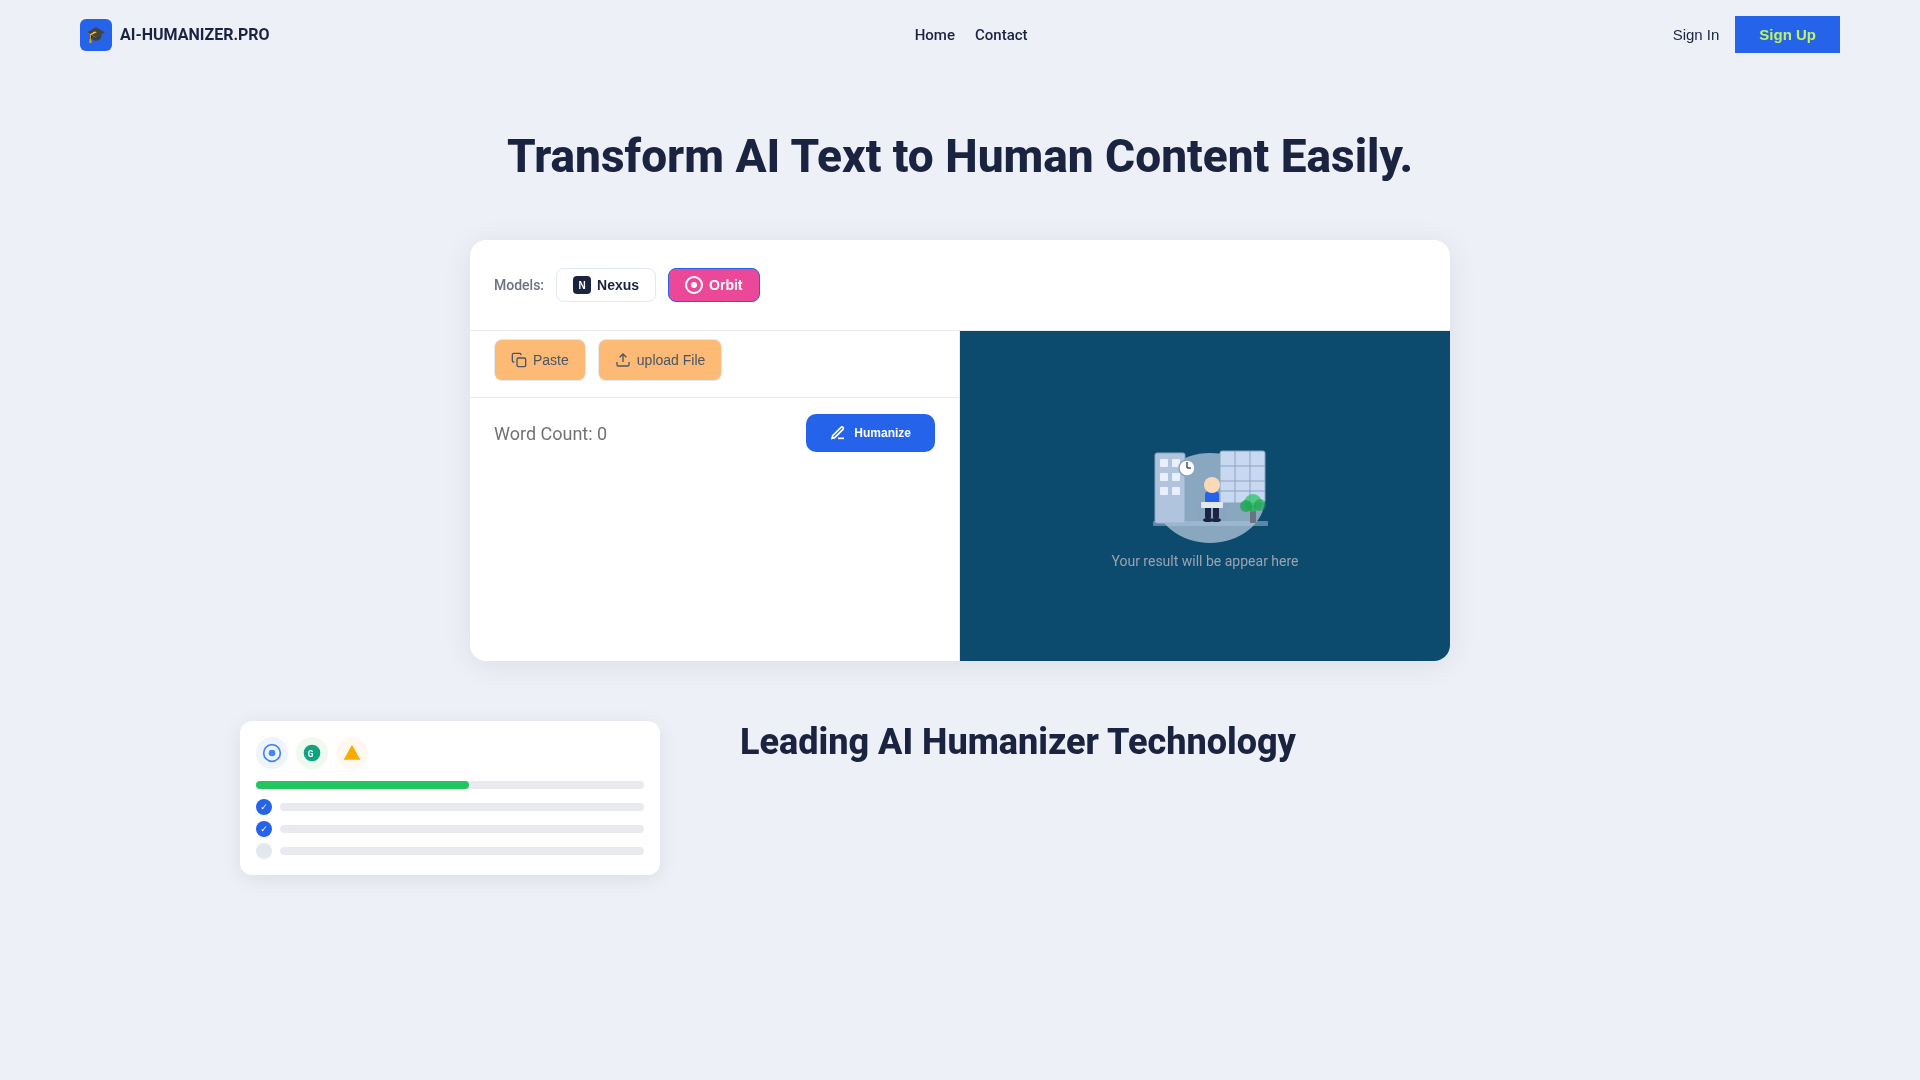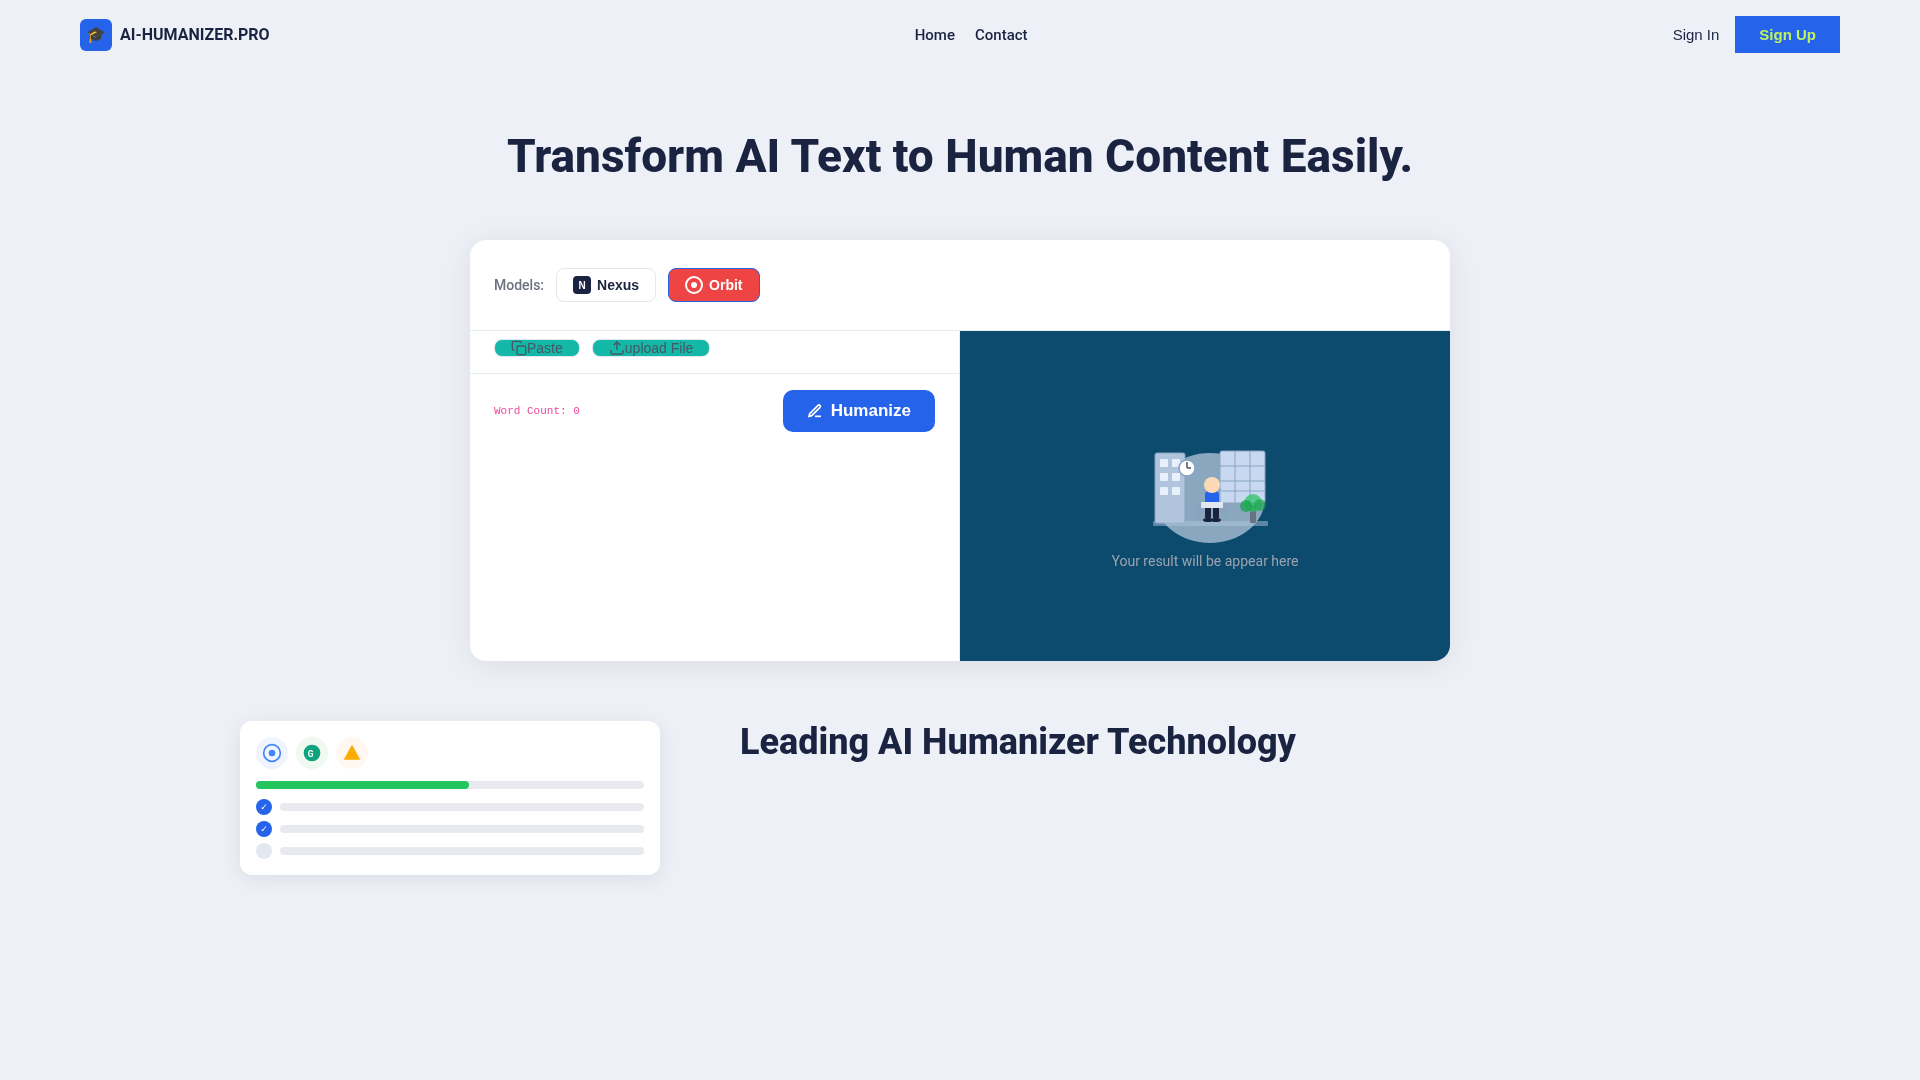--- a/index.html
+++ b/index.html
@@ -112,21 +112,21 @@
       padding: 7px 16px;
       border-radius: 8px;
       font-size: 14px;
       font-weight: 600;
       cursor: pointer;
       border: 1.5px solid #e2e8f0;
       background: white;
       color: #1a2340;
     }
     .model-btn.active {
-      background: #ef4444;
+      background: #ec4899;
       color: white;
       border-color: #2563eb;
     }
     .model-icon-n {
       width: 18px; height: 18px;
       background: #1a2340;
       border-radius: 4px;
       display: flex; align-items: center; justify-content: center;
       color: white; font-size: 10px; font-weight: 800;
     }
@@ -169,51 +169,50 @@
       font-family: inherit;
       background: transparent;
     }
     .text-area textarea::placeholder { color: #c4c9d4; }
 
     .paste-upload-row {
       display: flex; gap: 12px;
       padding: 8px 24px 16px;
     }
     .paste-btn, .upload-btn {
-      display: flex; align-items: center; gap: 0;
-      background: #14b8a6;
+      display: flex; align-items: center; gap: 6px;
+      background: #fdba74;
       border: 1.5px solid #e2e8f0;
       border-radius: 8px;
-      padding: 0 16px;
+      padding: 12px 16px;
       font-size: 14px;
       color: #4a5568;
       cursor: pointer;
       font-weight: 500;
     }
 
     .bottom-bar {
       display: flex;
       align-items: center;
       justify-content: space-between;
       padding: 16px 24px;
       border-top: 1px solid #e8eaf0;
     }
     .word-count {
-      font-size: 11px;
-      color: #ec4899;
-      font-family: Liberation Mono, monospace;
+      font-size: 18px;
+      color: #737373;
     }
     .humanize-btn {
       display: flex; align-items: center; gap: 8px;
       background: #2563eb;
       color: white;
       border: none;
       padding: 11px 24px;
       border-radius: 10px;
-      font-size: 17px;
+      font-size: 12px;
       font-weight: 600;
       cursor: pointer;
     }
 
     
     .right-panel {
       display: flex;
       flex-direction: column;
       align-items: center;
       justify-content: center;

